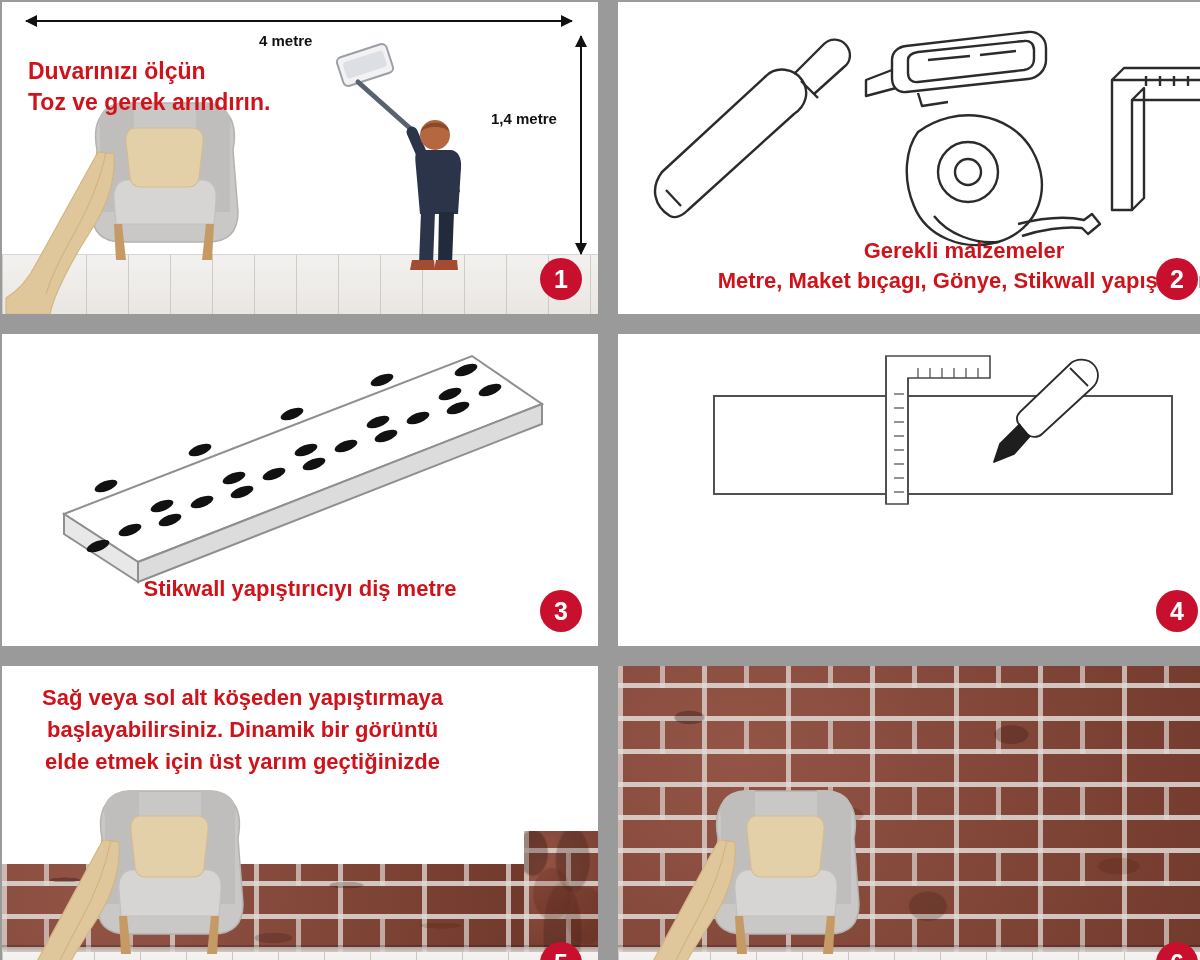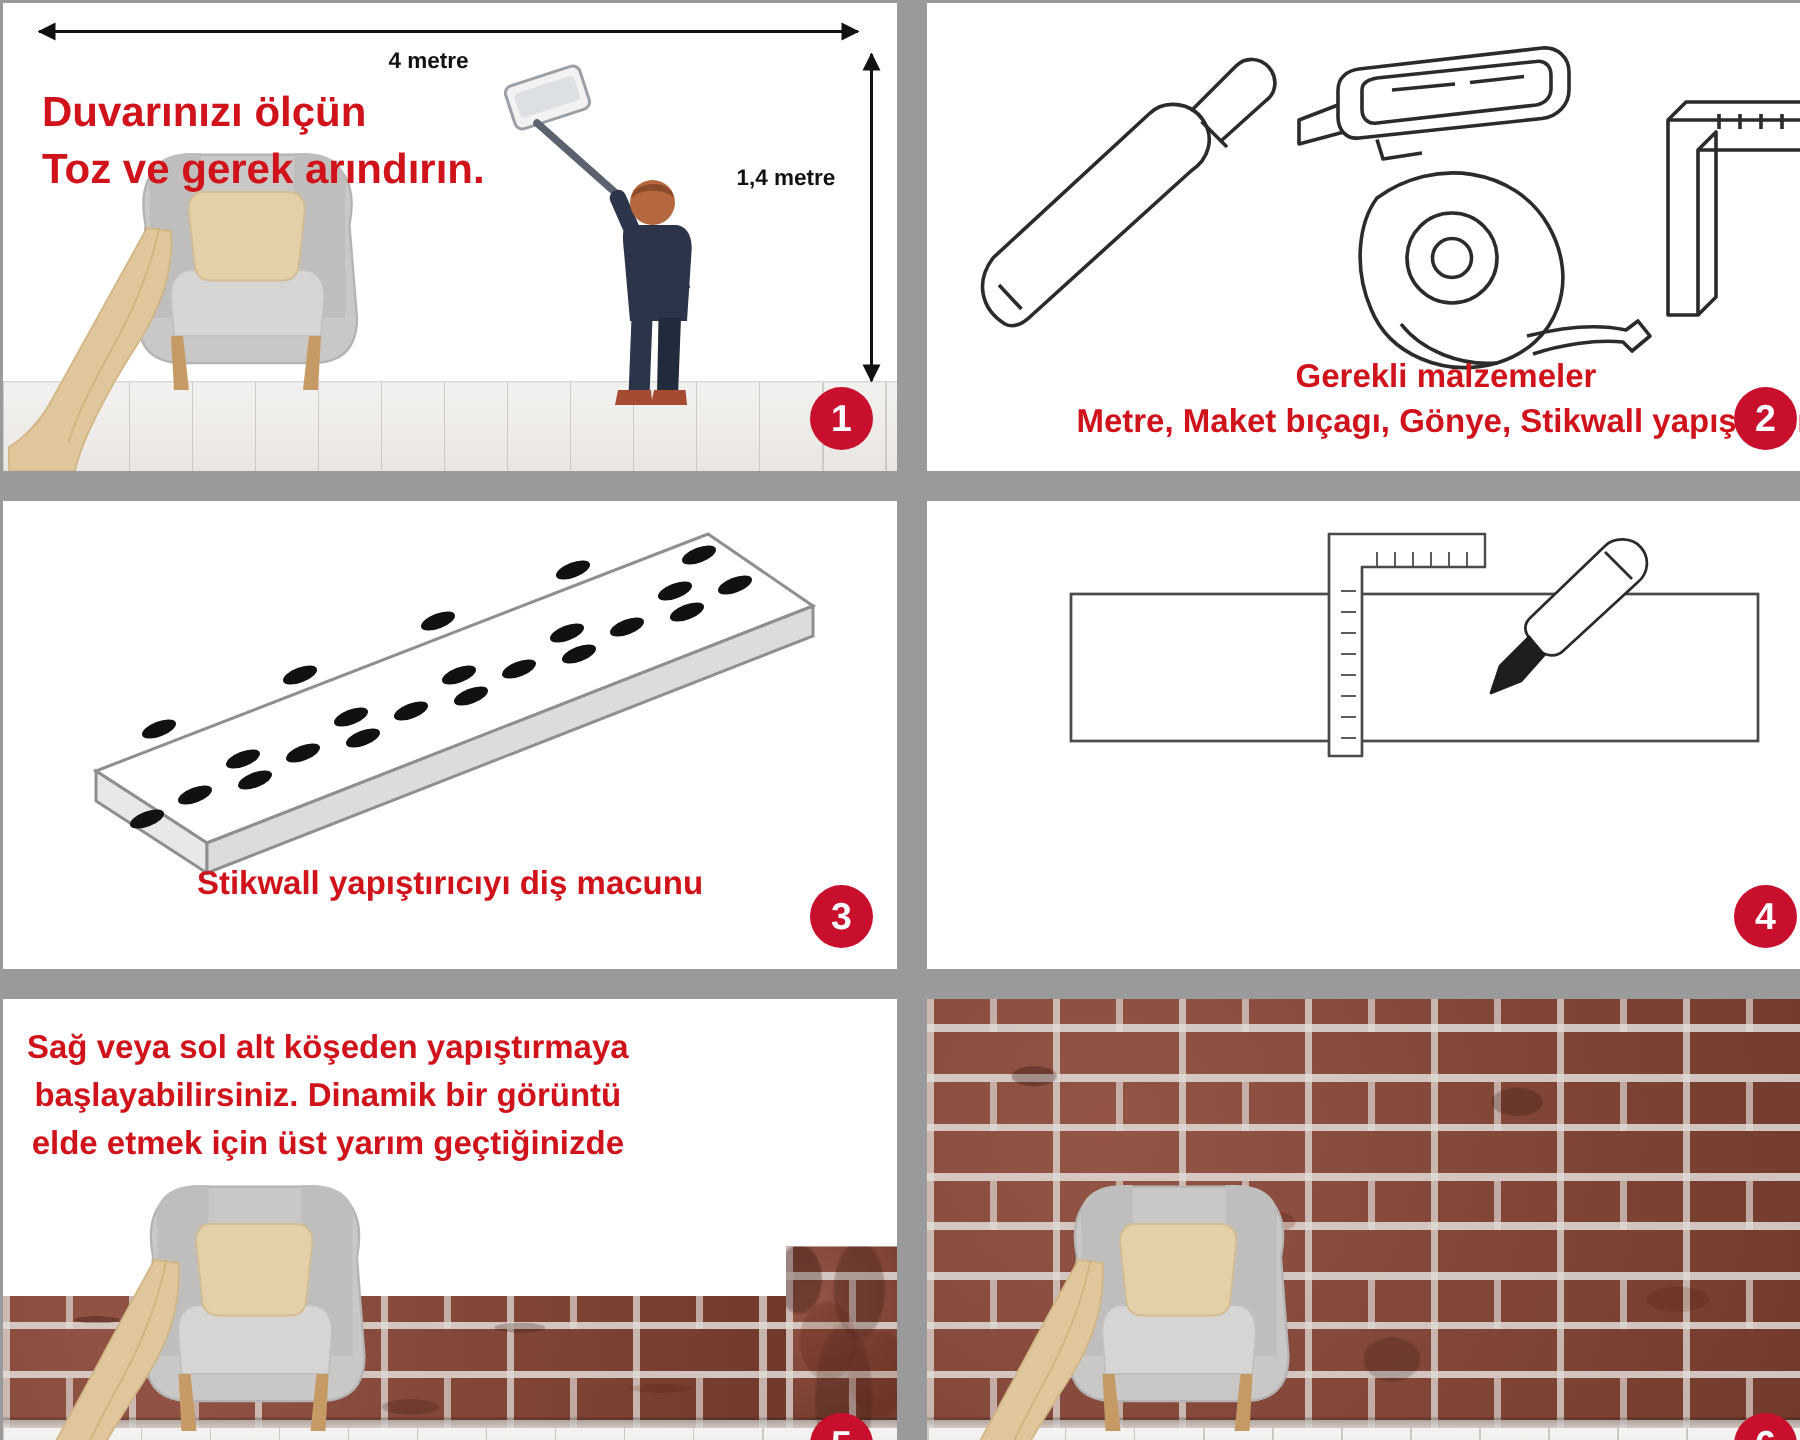--- a/index.html
+++ b/index.html
@@ -79,21 +79,21 @@
   }
   .p1-floorline::before {
     content: "";
     position: absolute;
     inset: 0;
     background-image: repeating-linear-gradient(90deg, rgba(190,185,180,.65) 0 1px, rgba(0,0,0,0) 1px 42px);
   }
   .p1-caption {
     top: 54px;
     padding-left: 26px;
-    font-size: 28px;
+    font-size: 23px;
     width: auto;
   }
   .dim-h {
     position: absolute;
     top: 18px;
     left: 24px;
     width: 546px;
     height: 2px;
     background: #111;
   }
@@ -149,21 +149,21 @@
     top: 234px;
     font-size: 22px;
     margin-left: 48px;
   }
 
   
   .p5-caption {
     top: 16px;
     font-size: 22px;
     line-height: 1.45;
-    padding: 0 16px;
+    padding: 0 40px;
     width: auto;
   }
   .brick-wall {
     position: absolute;
     background-color: #8a4636;
     background-image:
       repeating-linear-gradient(0deg, rgba(225,220,215,.85) 0 5px, rgba(0,0,0,0) 5px 33px),
       repeating-linear-gradient(90deg, rgba(225,220,215,.75) 0 5px, rgba(0,0,0,0) 5px 84px),
       radial-gradient(circle at 20% 30%, rgba(255,255,255,.08), rgba(0,0,0,.18));
   }
@@ -349,21 +349,21 @@
             <ellipse cx="104" cy="152" rx="12" ry="5" transform="rotate(-21 104 152)"></ellipse>
             <ellipse cx="198" cy="116" rx="12" ry="5" transform="rotate(-21 198 116)"></ellipse>
             <ellipse cx="290" cy="80" rx="12" ry="5" transform="rotate(-21 290 80)"></ellipse>
             <ellipse cx="380" cy="46" rx="12" ry="5" transform="rotate(-21 380 46)"></ellipse>
             <ellipse cx="464" cy="36" rx="12" ry="5" transform="rotate(-21 464 36)"></ellipse>
           </g>
         </g>
       </svg>
 
       <div class="caption" style="top:240px;font-size:22px;">
-        <div>Stikwall yapıştırıcıyı diş macunu</div>
+        <div>Stikwall yapıştırıcıyı diş metre</div>
       </div>
 
       <div class="badge">3</div>
     </div>
 
     <div class="panel">
       <svg width="596" height="312" viewBox="0 0 596 312" style="position:absolute;left:0;top:0;">
         <g fill="none" stroke="#4a4a4a" stroke-width="1.6">
           <rect x="96" y="62" width="458" height="98" fill="#ffffff"></rect>
           <rect x="96" y="62" width="458" height="98"></rect>

